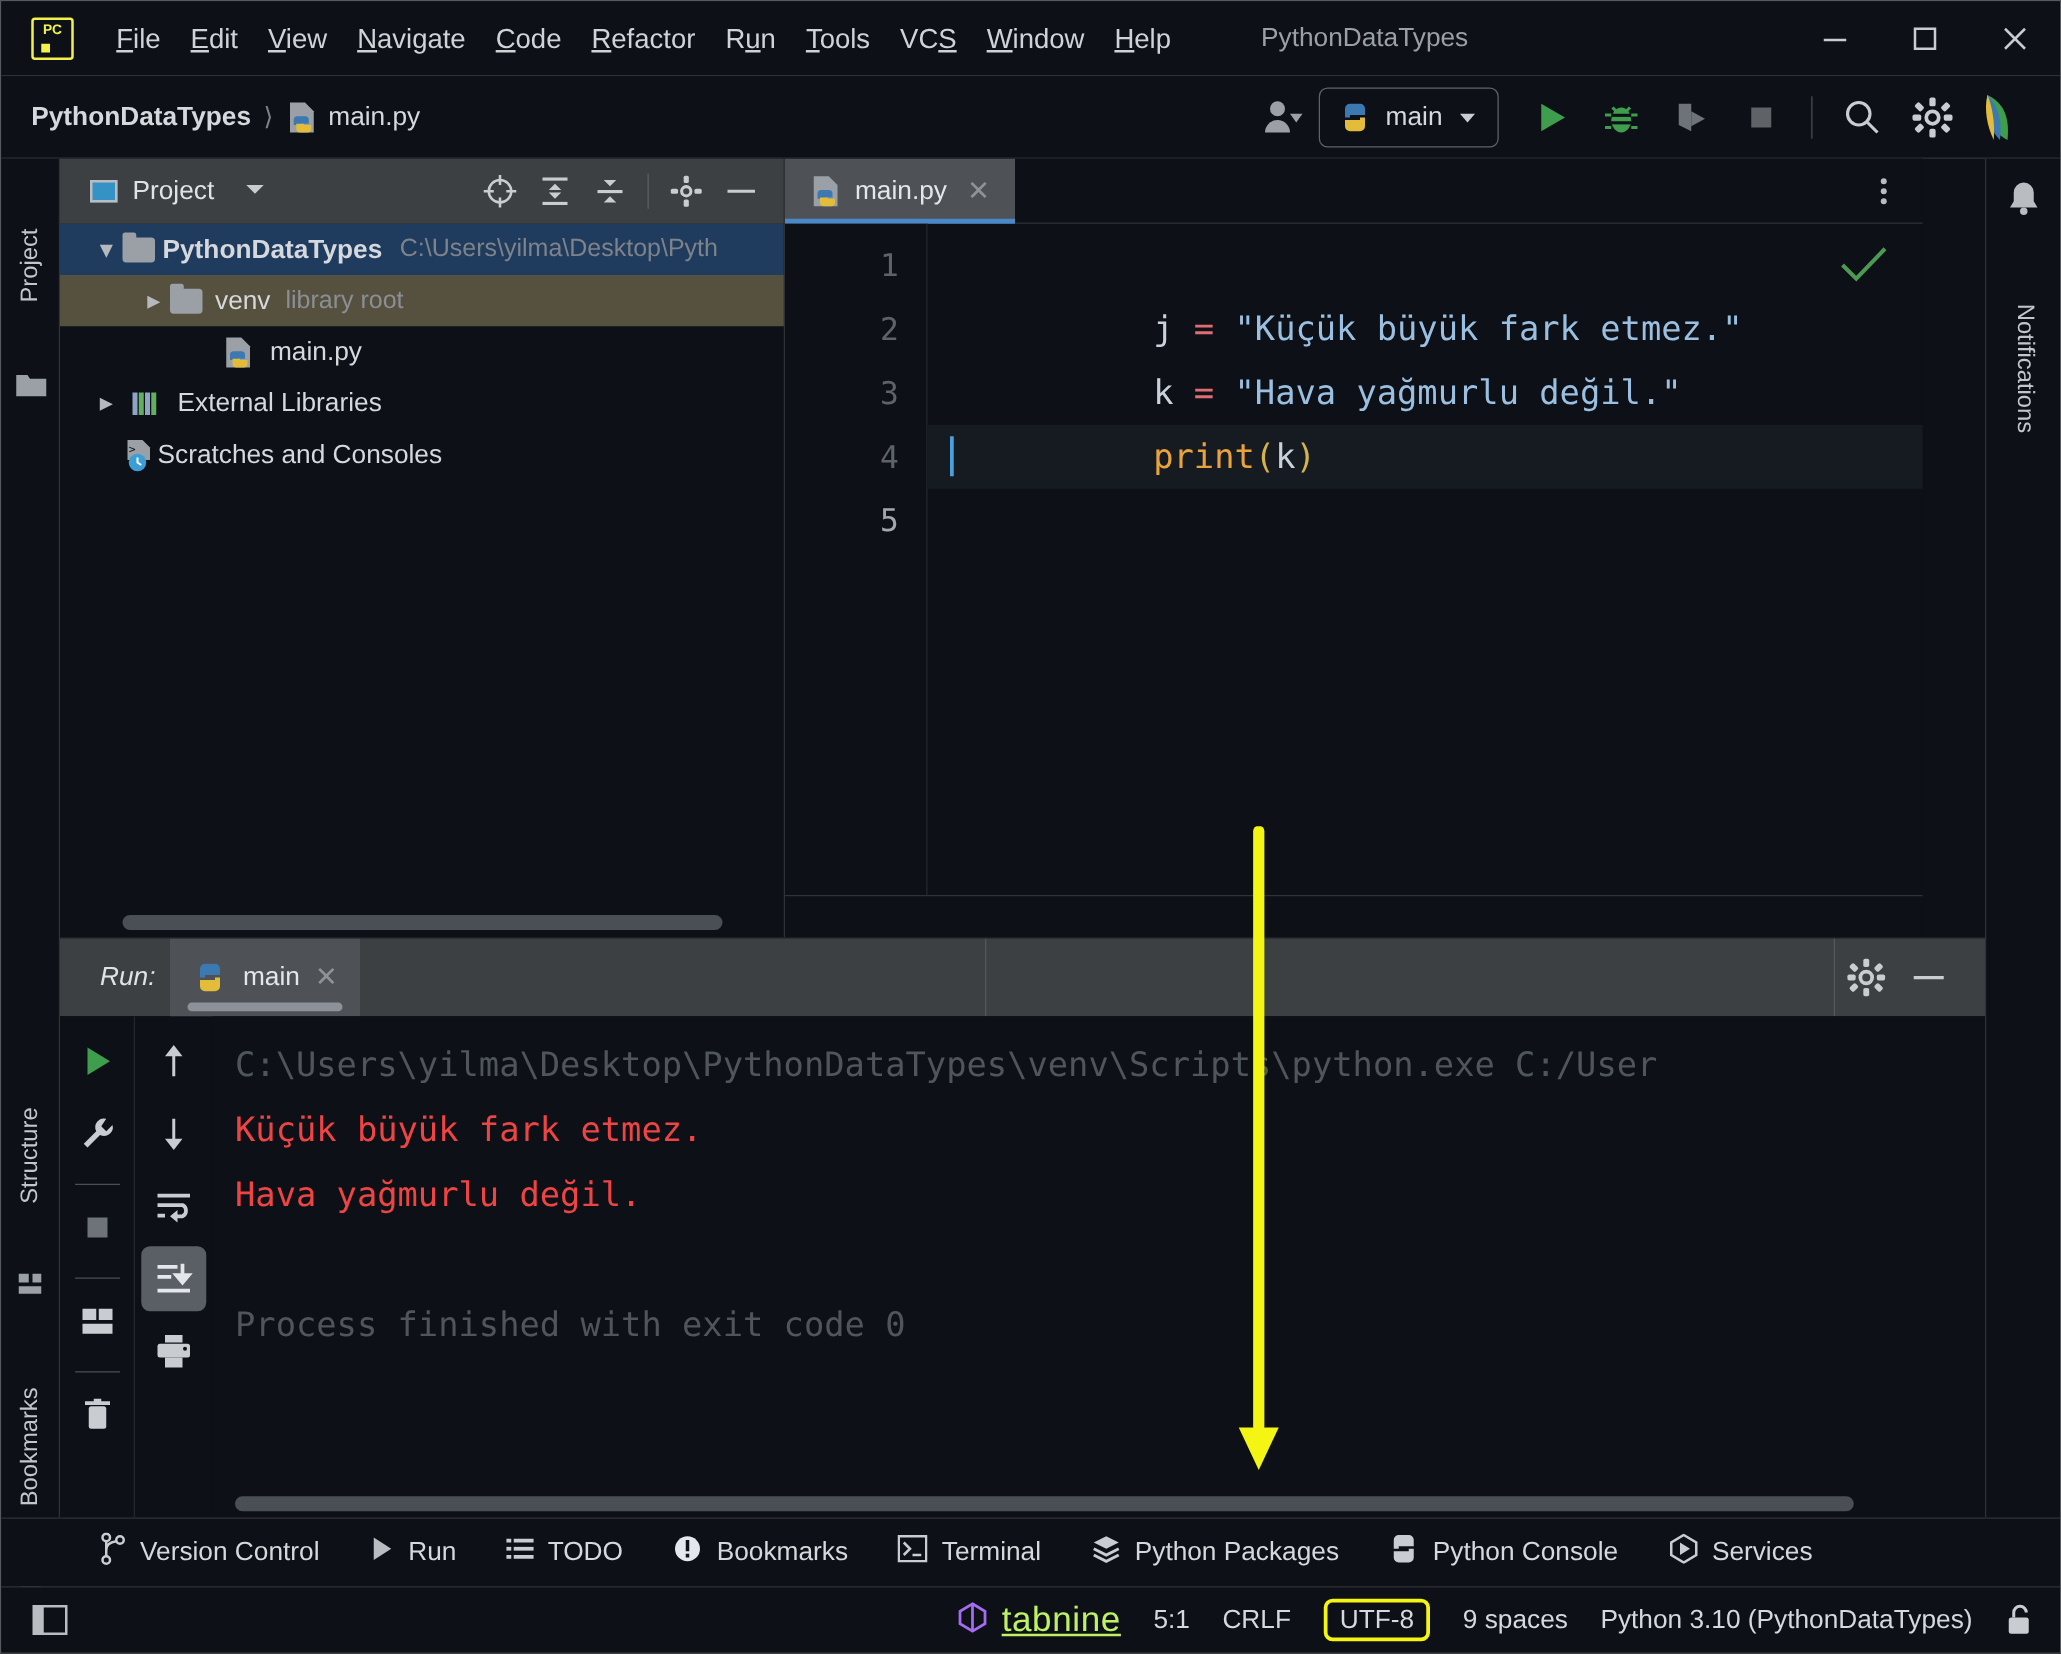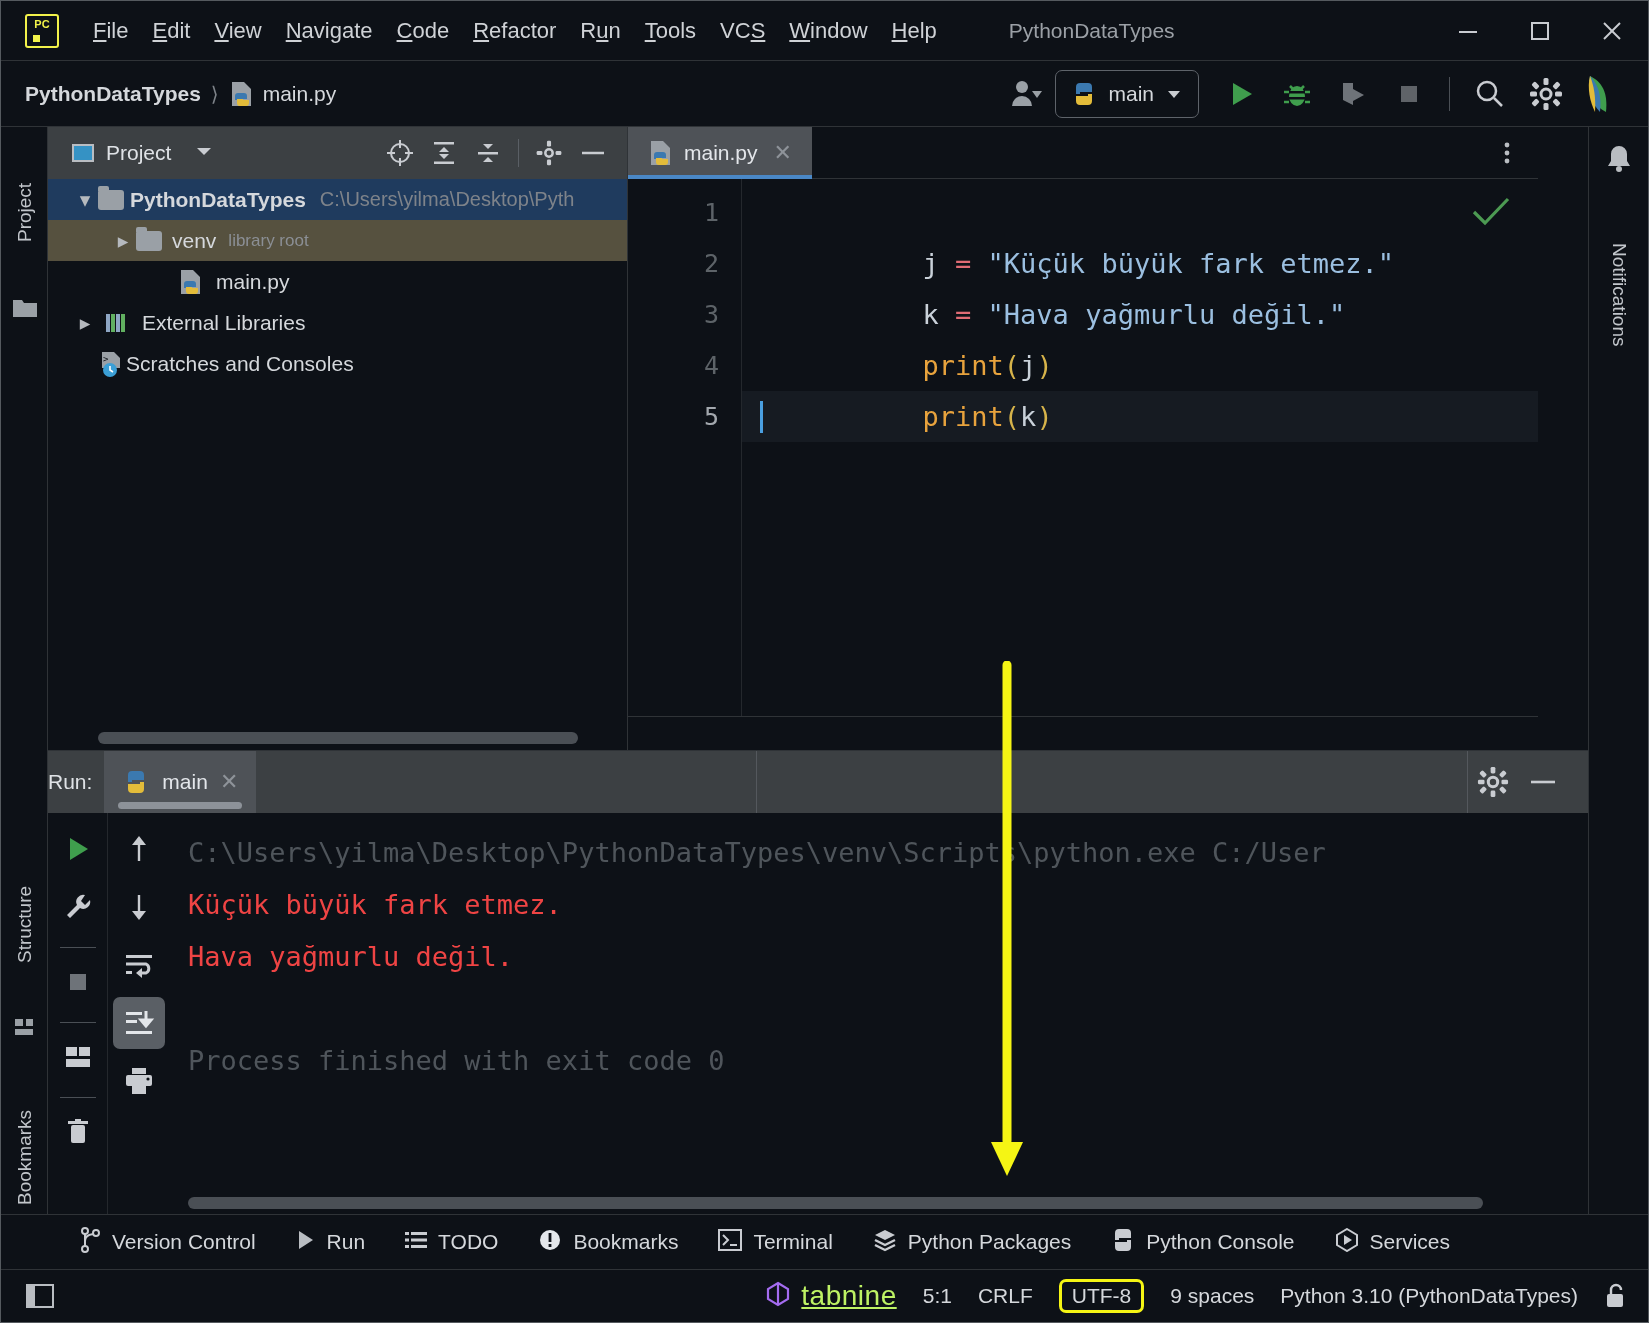--- a/index.html
+++ b/index.html
@@ -111,21 +111,21 @@
   .tree { padding-top: 0; }
   .trow {
     height: 41px; display: flex; align-items: center; font-size: 21px; color: #d5d8dc;
     padding-left: 24px; white-space: nowrap;
   }
   .trow.sel { background: #1f3b5e; }
   .trow.sel2 { background: #56513f; }
   .trow .arrow { width: 26px; display: inline-flex; justify-content: center; color: #b5b9be; }
   .trow .tname { font-weight: bold; margin-left: 6px; }
   .trow .tpath { color: #7e838a; margin-left: 14px; font-weight: normal; font-size: 20px; }
-  .trow .tsub { color: #8b8f95; margin-left: 12px; font-size: 17px; }
+  .trow .tsub { color: #8b8f95; margin-left: 12px; font-size: 20px; }
   .folder-ico { width: 26px; height: 20px; background: #9aa0a6; border-radius: 2px 3px 3px 3px; position: relative; }
   .folder-ico::before { content:""; position:absolute; left:0; top:-4px; width:11px; height:5px; background:#9aa0a6; border-radius:2px 2px 0 0;}
   .hscroll-proj {
     position: absolute; left: 50px; bottom: 6px; width: 480px; height: 12px;
     background: #4a4f55; border-radius: 6px;
   }
 
   
   .editorwrap {
     position: absolute; left: 627px; top: 126px; right: 110px; height: 623px;
@@ -185,21 +185,21 @@
   .runpanel {
     position: absolute; left: 47px; top: 749px; right: 60px; height: 466px;
     background: #0d1117;
     border-top: 1px solid #2f3337;
   }
   .runhdr {
     height: 62px; background: #3c4043; display: flex; align-items: stretch;
   }
   .runhdr-label {
     display: flex; align-items: center; font-size: 21px; color: #dfe2e6;
-    padding-left: 0; padding-right: 12px;
+    padding-left: 32px; padding-right: 12px; font-style: italic;
   }
   .runtab {
     display: flex; align-items: center; gap: 12px; padding: 0 18px;
     background: #4e5257; font-size: 21px; color: #e3e6ea; position: relative;
   }
   .runtab::after {
     content:""; position:absolute; left:14px; right:14px; bottom:4px; height:7px;
     background:#8d9299; border-radius:4px;
   }
   .runtab .x { color:#8e9399; font-size:22px; }
@@ -556,23 +556,20 @@
         <div class="gln">3</div>
         <div class="gln">4</div>
         <div class="gln cur">5</div>
       </div>
       <div class="codelines">
         <div class="cline">
           <span class="c-var">j </span><span class="c-op">= </span><span class="c-str">"Küçük büyük fark etmez."</span>
         </div>
         <div class="cline">
           <span class="c-var">k </span><span class="c-op">= </span><span class="c-str">"Hava yağmurlu değil."</span>
-        </div>
-        <div class="cline">
-          <span class="c-fn">print</span><span class="c-paren">(</span><span class="c-var">j</span><span class="c-paren">)</span>
         </div>
         <div class="cline">
           <span class="c-fn">print</span><span class="c-paren">(</span><span class="c-var">k</span><span class="c-paren">)</span>
         </div>
         <div class="cline curline"><span class="caret"></span></div>
       </div>
       <div class="inspect-ok">
         <svg width="42" height="34" viewBox="0 0 42 34">
             <path d="M4 17 l11 11 l23 -24" fill="none" stroke="#4c9a52" stroke-width="3.2"></path>
           </svg>

